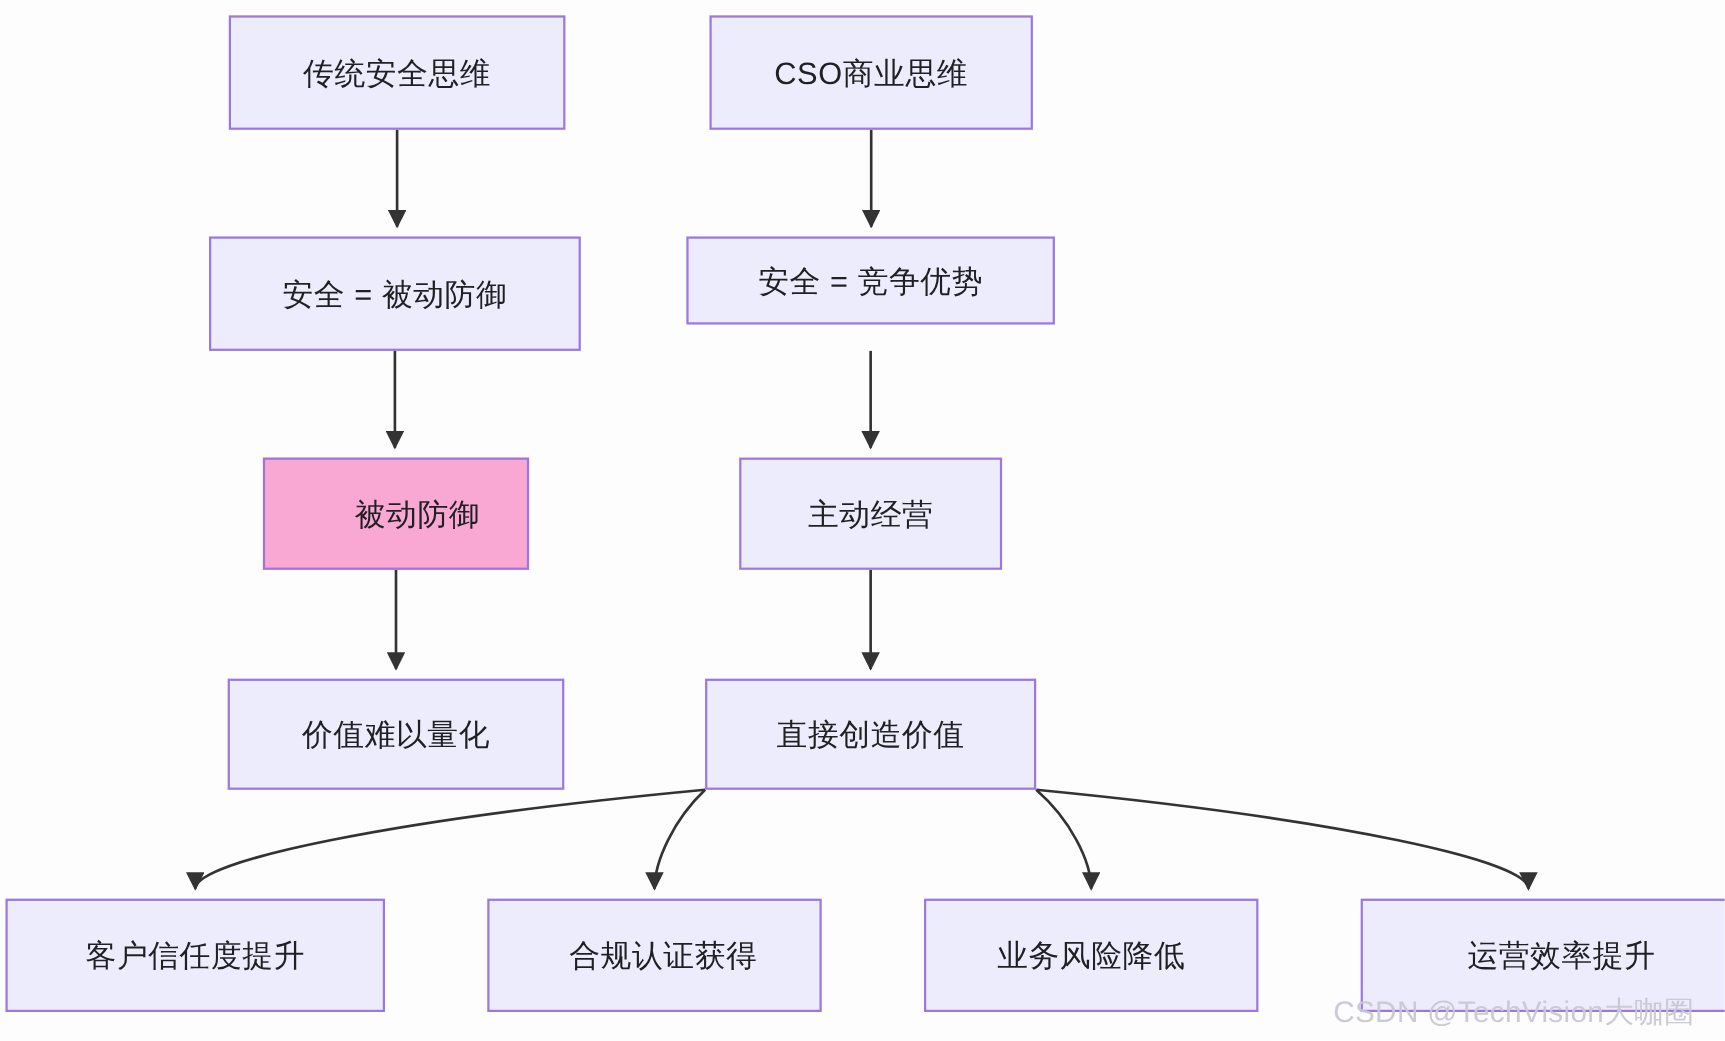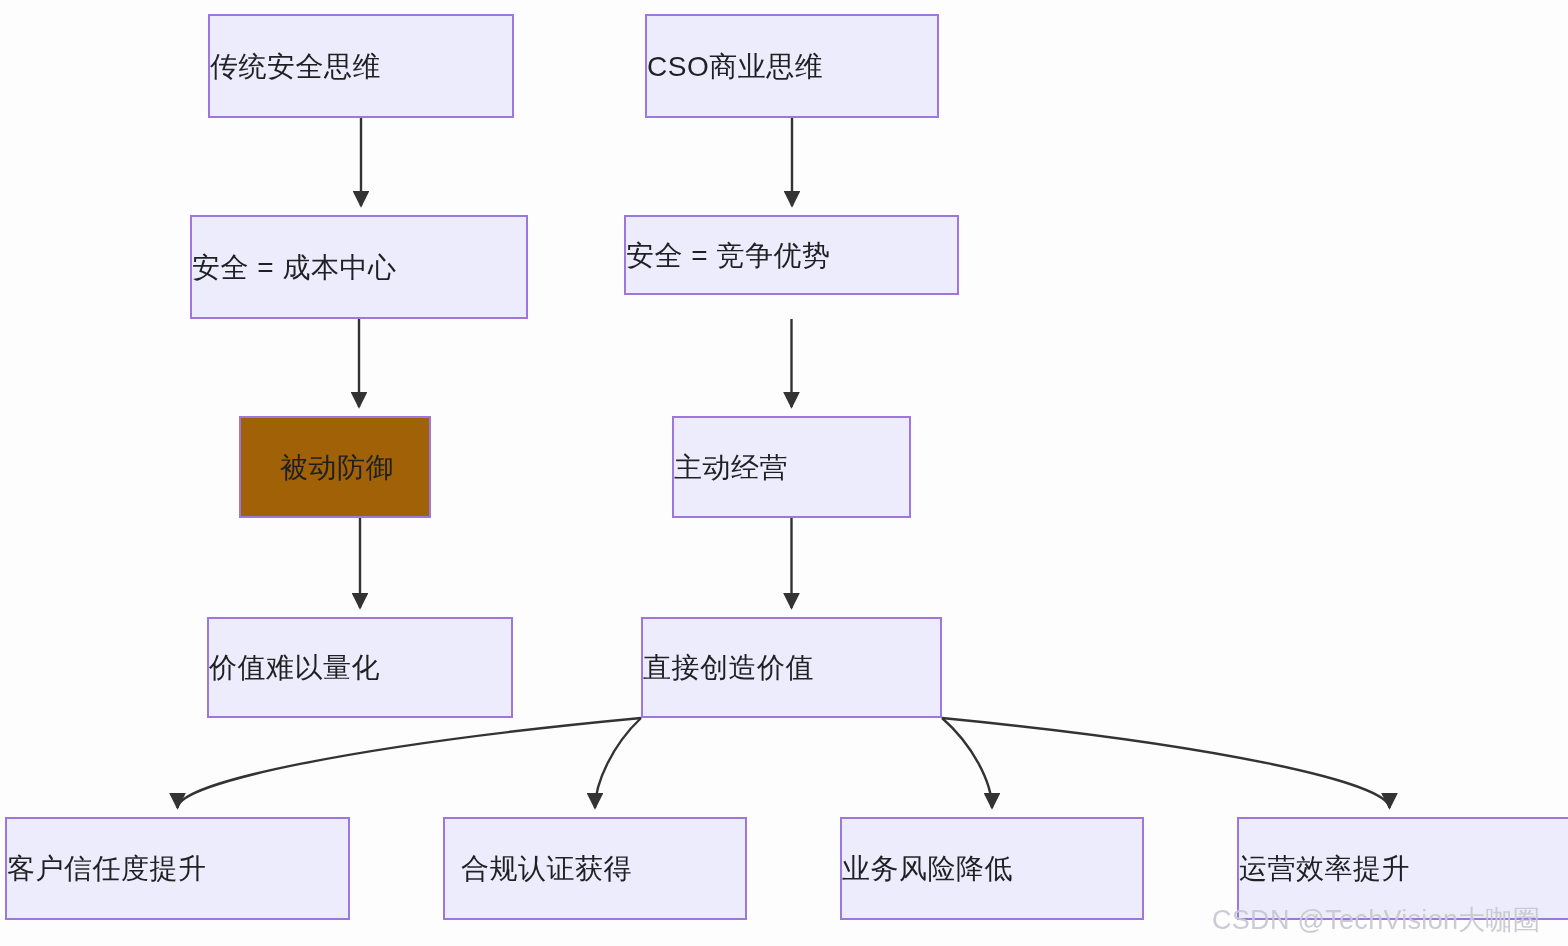--- a/index.html
+++ b/index.html
@@ -27,21 +27,21 @@
     pointer-events: none;
   }
   .node {
     position: absolute;
     z-index: 2;
     box-sizing: border-box;
     background: #ececfc;
     border: 2px solid #4c1d95;
     display: flex;
     align-items: center;
-    justify-content: flex-start;
+    justify-content: center;
     text-align: center;
   }
   .node-label {
     font-size: 28px;
     color: #1f2023;
     line-height: 1.25;
     letter-spacing: 0.5px;
     white-space: nowrap;
   }
   .watermark {
@@ -81,28 +81,28 @@
 
   <div class="node" style="left: 208px; top: 14px; width: 306px; height: 104px; background: rgb(236, 236, 252); border-color: rgb(157, 119, 221);">
     <span class="node-label">传统安全思维</span>
   </div>
 
   <div class="node" style="left: 645px; top: 14px; width: 294px; height: 104px; background: rgb(236, 236, 252); border-color: rgb(157, 119, 221);">
     <span class="node-label">CSO商业思维</span>
   </div>
 
   <div class="node" style="left: 190px; top: 215px; width: 338px; height: 104px; background: rgb(236, 236, 252); border-color: rgb(157, 119, 221);">
-    <span class="node-label">安全 = 成本中心</span>
+    <span class="node-label">安全 = 被动防御</span>
   </div>
 
   <div class="node" style="left: 624px; top: 215px; width: 335px; height: 80px; background: rgb(236, 236, 252); border-color: rgb(157, 119, 221);">
     <span class="node-label">安全 = 竞争优势</span>
   </div>
 
-  <div class="node" style="left: 239px; top: 416px; width: 192px; height: 102px; background: #a16207; border-color: rgb(157, 119, 221); padding-left: 39px;">
+  <div class="node" style="left: 239px; top: 416px; width: 242px; height: 102px; background: #f9a8d4; border-color: rgb(157, 119, 221); padding-left: 39px;">
     <span class="node-label">被动防御</span>
   </div>
 
   <div class="node" style="left: 672px; top: 416px; width: 239px; height: 102px; background: rgb(236, 236, 252); border-color: rgb(157, 119, 221);">
     <span class="node-label">主动经营</span>
   </div>
 
   <div class="node" style="left: 207px; top: 617px; width: 306px; height: 101px; background: rgb(236, 236, 252); border-color: rgb(157, 119, 221);">
     <span class="node-label">价值难以量化</span>
   </div>

